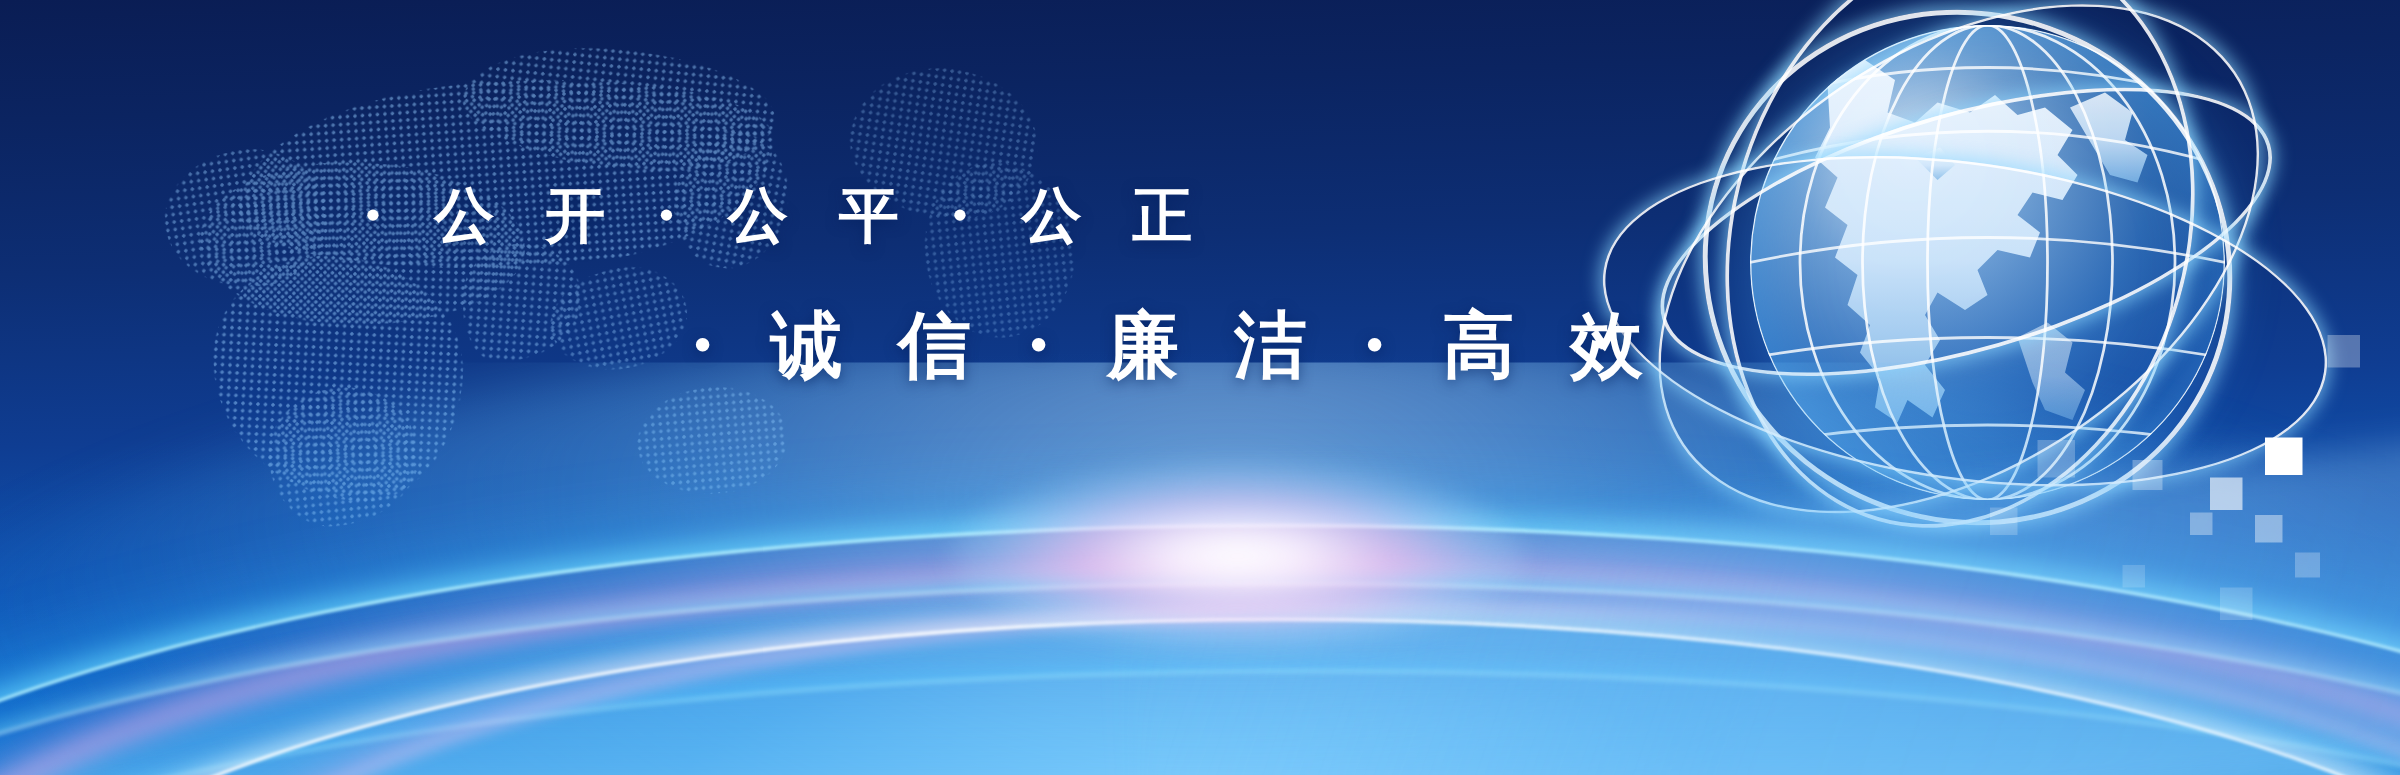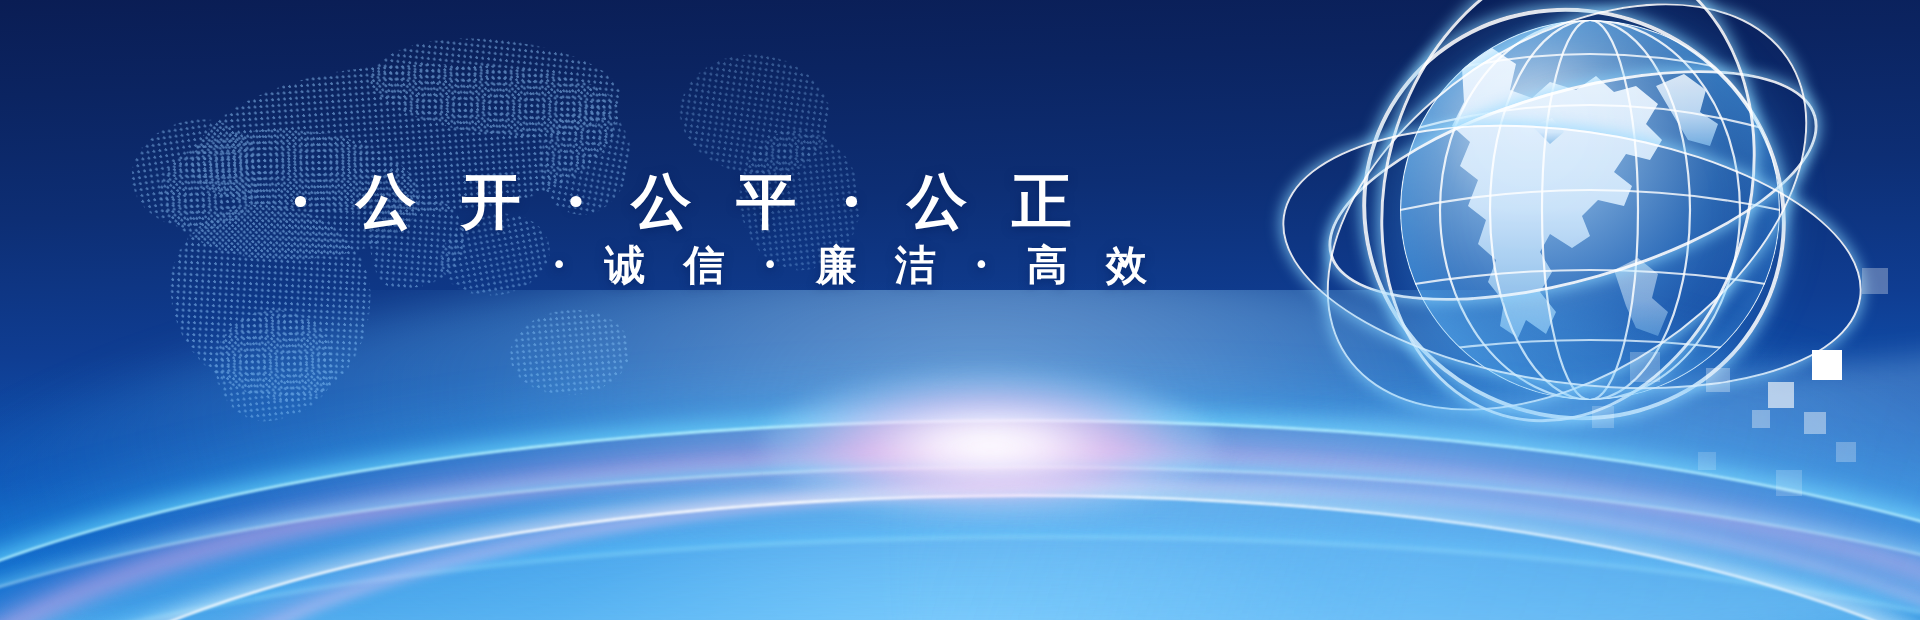--- a/index.html
+++ b/index.html
@@ -121,22 +121,22 @@
 
   
   .headline{position:absolute;left:0;top:0;width:1150px;}
   .line{
     color:#ffffff;
     font-family:"DejaVu Serif","Liberation Serif",serif;
     font-weight:700;
     white-space:nowrap;
     text-shadow:0 2px 10px rgba(0,30,90,.55);
   }
-  .line1{position:absolute;left:290px;top:162px;font-size:60px;letter-spacing:12px;}
-  .line2{position:absolute;left:552px;top:238px;font-size:41px;letter-spacing:12px;}
+  .line1{position:absolute;left:290px;top:141px;font-size:48px;letter-spacing:12px;}
+  .line2{position:absolute;left:552px;top:238px;font-size:58px;letter-spacing:12px;}
 </style>
 </head>
 <body>
 
 <div id="banner">
 
   <div class="dotmap" id="dotmap">
       <div class="blob" style="left: 150px; top: 55px; width: 430px; height: 150px; border-radius: 46% 54% 40% 60% / 60% 40%; transform: rotate(-4deg); opacity: 0.95;"></div>
       <div class="blob" style="left: 330px; top: 30px; width: 250px; height: 95px; border-radius: 50% 50% 45% 55% / 55% 45%; transform: rotate(6deg); opacity: 0.9;"></div>
       <div class="blob" style="left: 120px; top: 120px; width: 260px; height: 130px; border-radius: 48% 52% 55% 45% / 50%; transform: rotate(2deg); opacity: 0.92;"></div>

